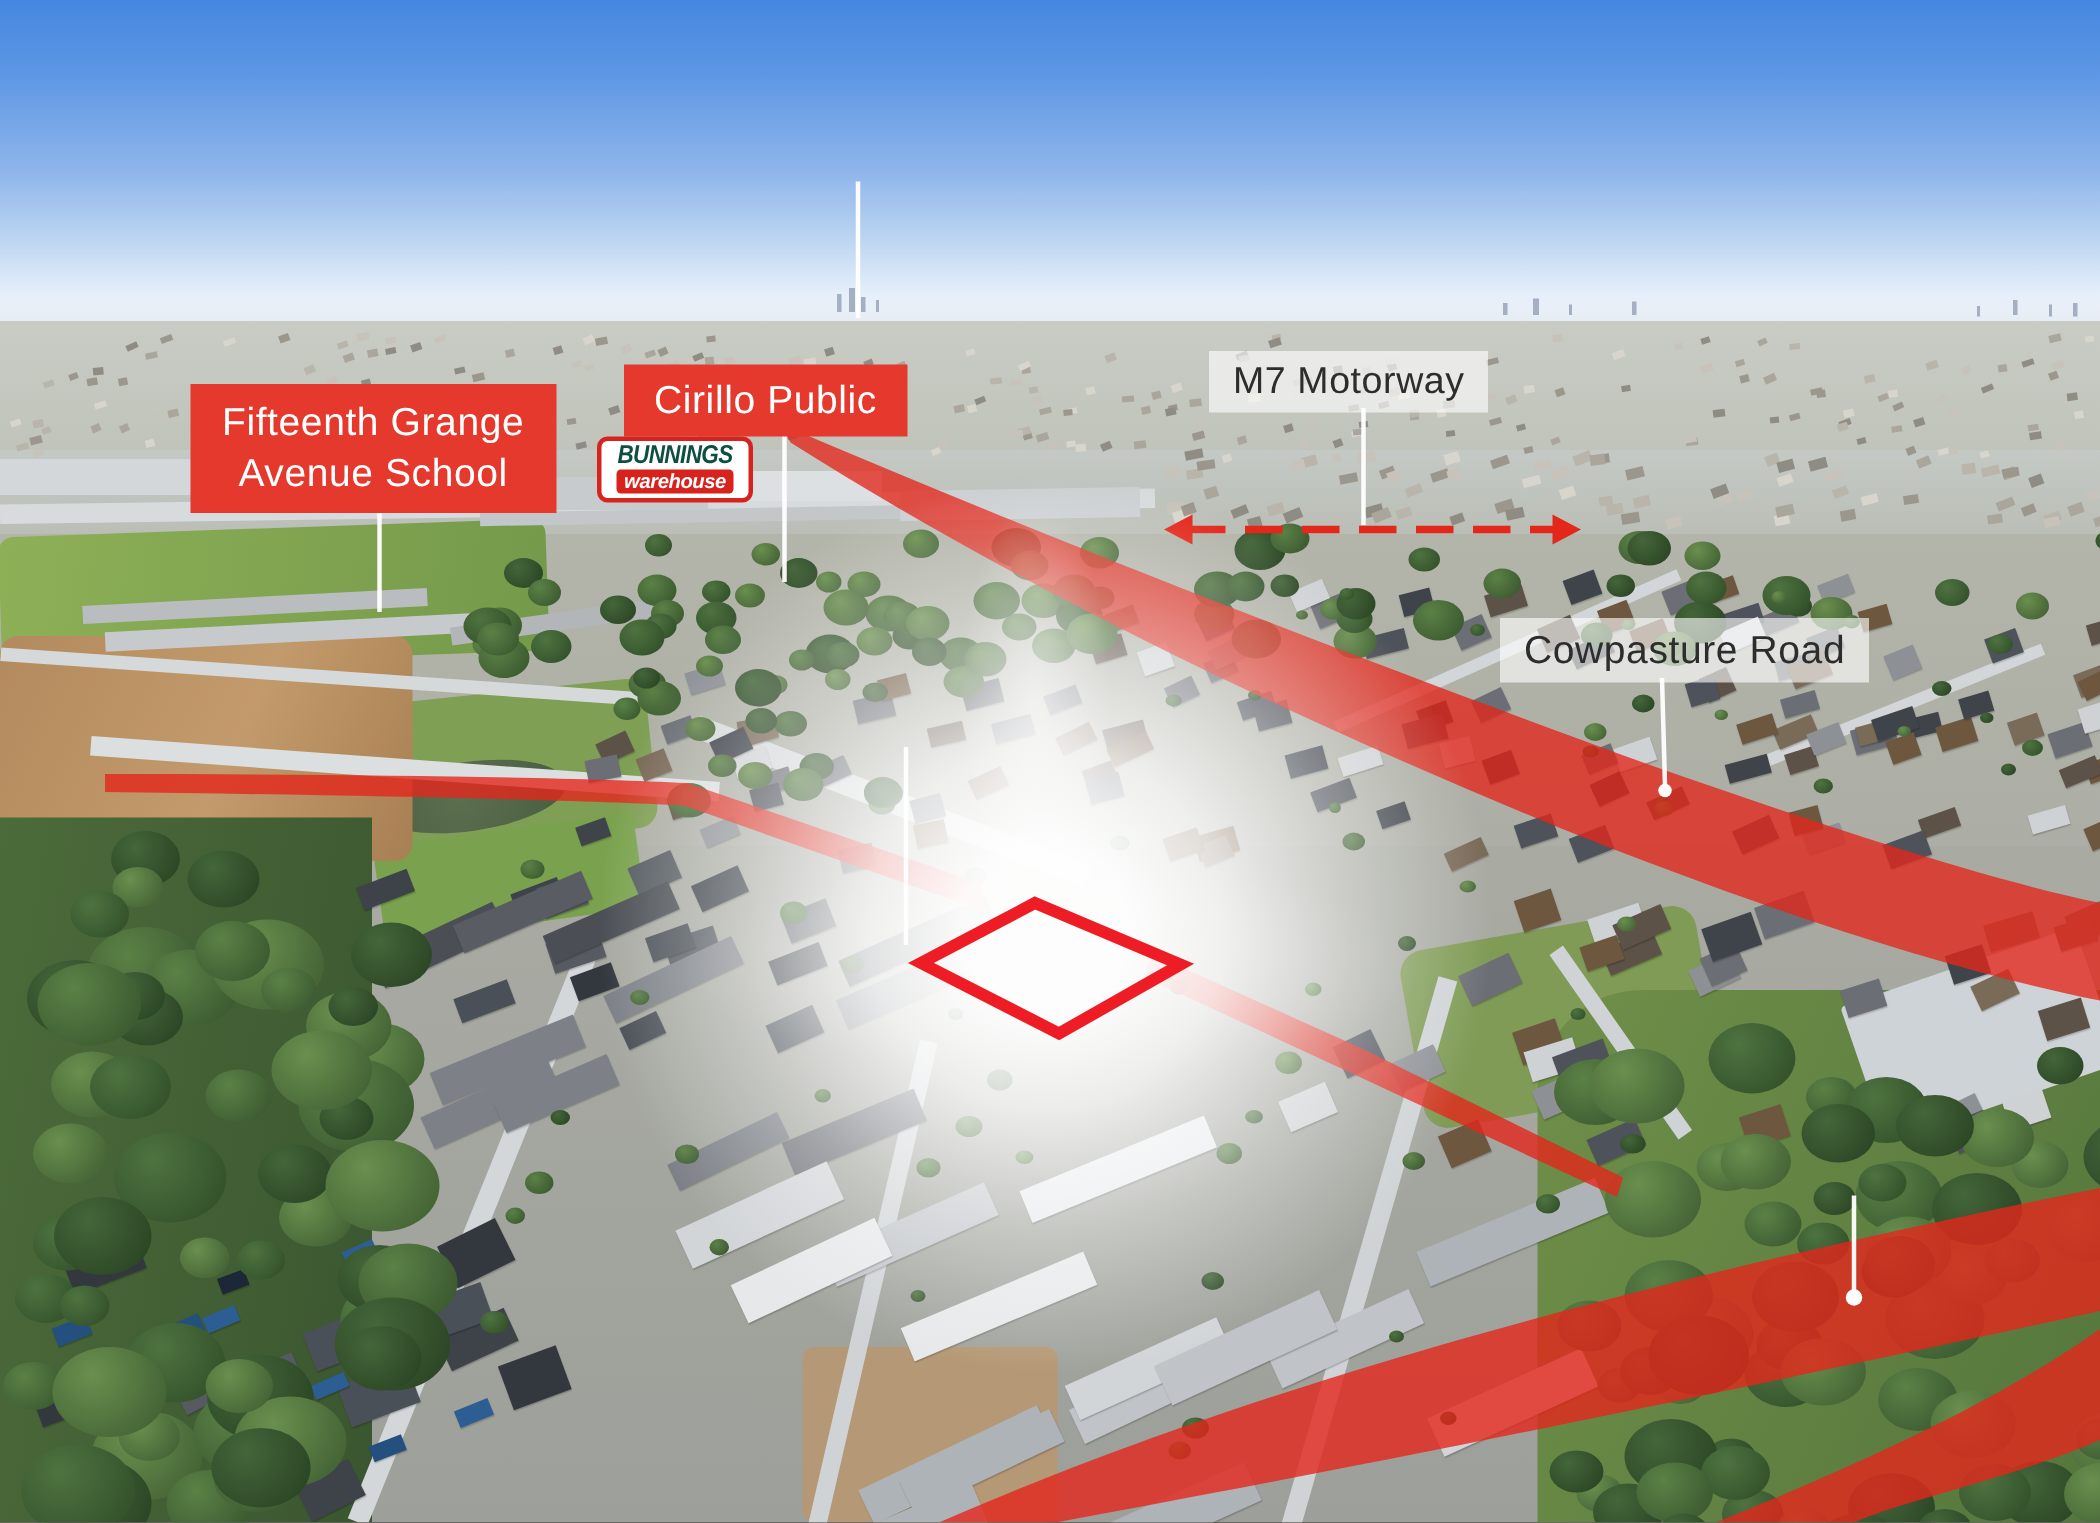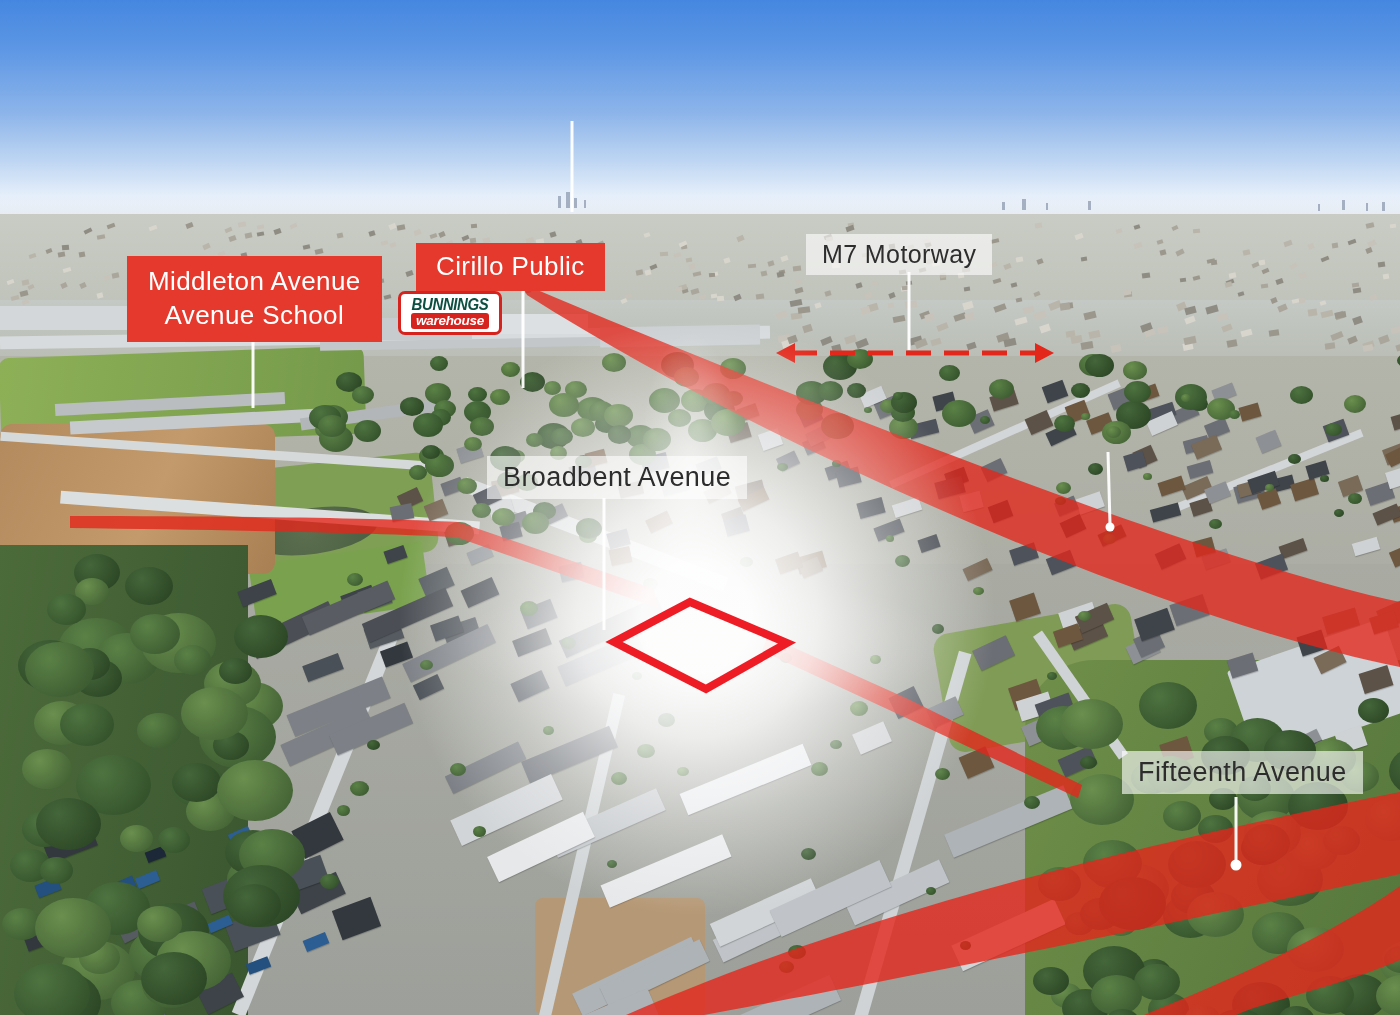--- a/index.html
+++ b/index.html
@@ -902,31 +902,30 @@
       <line x1="1108" y1="452" x2="1110" y2="524"></line>
       <line x1="604" y1="498" x2="604" y2="630"></line>
       <line x1="1236" y1="797" x2="1236" y2="862"></line>
     </g>
     <circle cx="1110" cy="527" r="4.5" style="fill:var(--leader-white,#fff)"></circle>
     <circle cx="1236" cy="865" r="5.5" style="fill:var(--leader-white,#fff)"></circle>
   </svg>
 
 
   <div class="badge" style="left:127px;top:256px;">
-    <div>Middleton Avenue</div>
+    <div>Fifteenth Grange</div>
     <div>Avenue School</div>
   </div>
 
   <div class="badge" style="left:416px;top:243px;padding:7px 20px;">Cirillo Public</div>
 
   <div class="bunnings">
     <div class="b-top">BUNNINGS</div>
     <div class="b-bot">warehouse</div>
   </div>
 
   <div class="glabel" style="left:806px;top:234px;font-size:25px;">M7 Motorway</div>
 
-
-  <div class="glabel" style="left:487px;top:456px;">Broadbent Avenue</div>
-
-  <div class="glabel" style="left:1122px;top:751px;">Fifteenth Avenue</div>
+  <div class="glabel" style="left:1000px;top:412px;font-size:26px;">Cowpasture Road</div>
+
+
 
 </div>
 
 </body></html>

